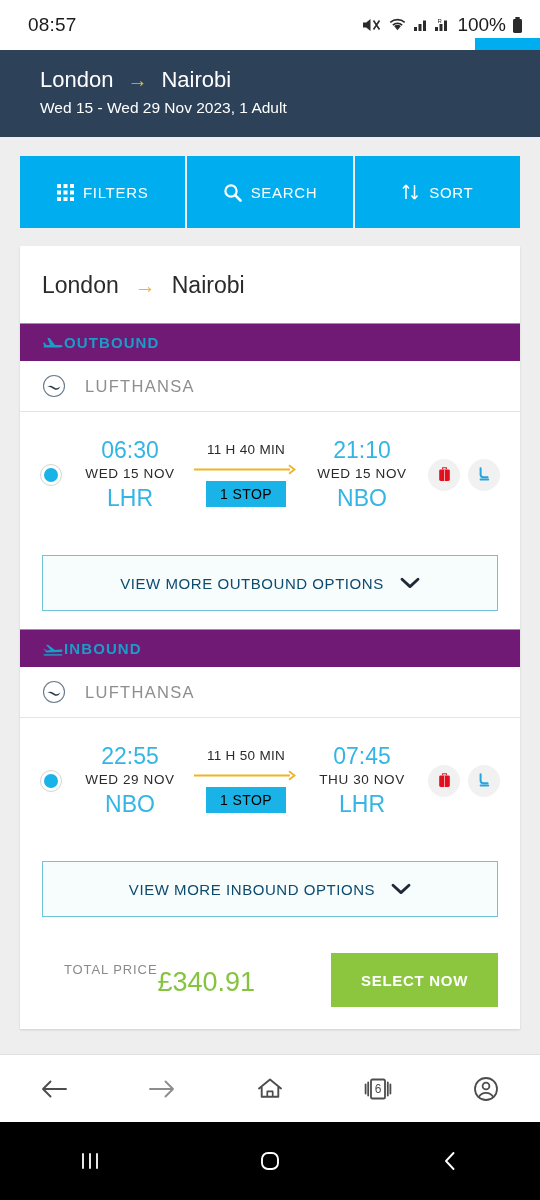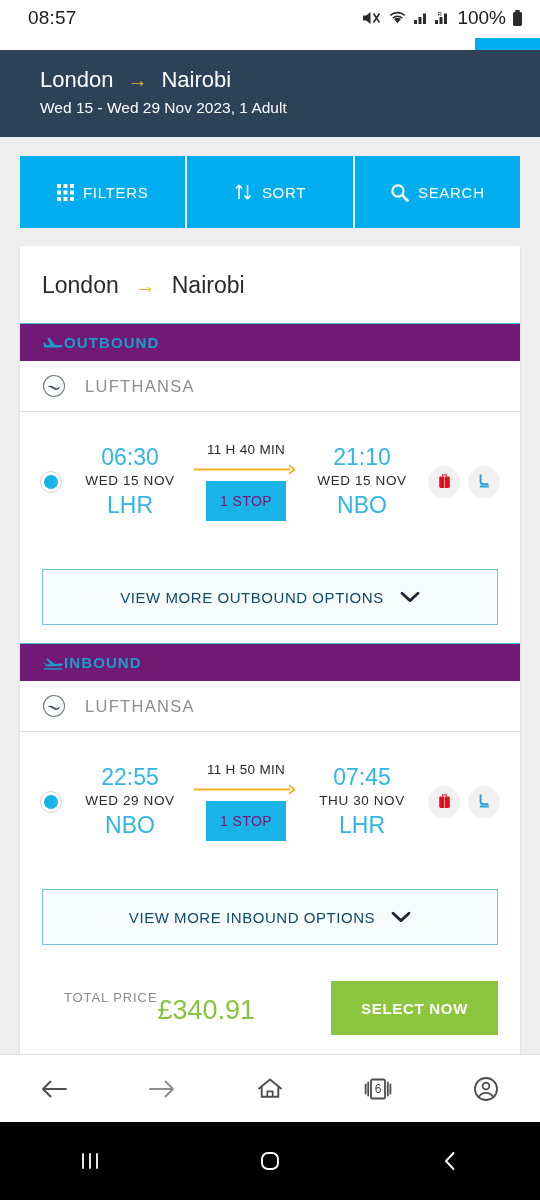--- a/index.html
+++ b/index.html
@@ -7,21 +7,21 @@
     width: 540px; height: 1200px;
     font-family: "Liberation Sans", sans-serif;
     background: #ffffff;
     overflow: hidden;
   }
   .screen { position: relative; width: 540px; height: 1200px; background: #eeeeee; }
 
   
   .statusbar {
     height: 36px; background: #ffffff;
-    display: flex; align-items: center; justify-content: space-between;
+    display: flex; align-items: flex-end; justify-content: space-between;
     padding: 0 16px 0 28px;
   }
   .status-time { font-size: 19px; color: #1b1b1b; letter-spacing: .2px; }
   .status-right { display: flex; align-items: center; gap: 5px; }
   .status-right svg { display: block; }
   .status-batt-text { font-size: 19px; color: #1b1b1b; margin-left: 2px; }
 
   
   .progress-track { height: 14px; background: #ffffff; position: relative; }
   .progress-fill {
@@ -94,22 +94,22 @@
   .seg.dep { width: 104px; }
   .seg.arr { width: 104px; }
   .seg .time { font-size: 23px; color: #33b5e5; line-height: 1.15; }
   .seg .date { font-size: 13.5px; color: #2b2b2b; letter-spacing: .6px; margin-top: 3px; }
   .seg .iata { font-size: 23px; color: #33b5e5; margin-top: 4px; }
 
   .mid { width: 116px; display: flex; flex-direction: column; align-items: center; margin: 12px 6px; }
   .mid .dur { font-size: 13.5px; color: #2b2b2b; letter-spacing: .3px; }
   .mid .arrow-line { margin: 7px 0 6px 0; }
   .stops {
-    background: #19b3e8; color: #701a75; font-size: 14px;
-    padding: 12px 14px; letter-spacing: .4px;
+    background: #19b3e8; color: #000000; font-size: 14px;
+    padding: 5px 14px; letter-spacing: .4px;
   }
 
   .amenities { display: flex; gap: 8px; margin-left: auto; }
   .amen {
     width: 32px; height: 32px; border-radius: 50%; background: #f1f1f1;
     display: flex; align-items: center; justify-content: center;
   }
 
   .more-btn {
     display: flex; align-items: center; justify-content: center; gap: 16px;
@@ -215,34 +215,34 @@
             <rect x="6.5" y="6.5" width="4" height="4"></rect>
             <rect x="13" y="6.5" width="4" height="4"></rect>
           <rect x="0" y="13" width="4" height="4"></rect>
             <rect x="6.5" y="13" width="4" height="4"></rect>
             <rect x="13" y="13" width="4" height="4"></rect>
         </g>
       </svg>
       <span>FILTERS</span>
     </div>
     <div class="tool-btn">
+      <svg width="19" height="19" viewBox="0 0 19 19">
+        <circle cx="8" cy="8" r="5.6" stroke="#ffffff" stroke-width="2.2" fill="none"></circle>
+        <path d="M12.3 12.3L17.5 17.5" stroke="#ffffff" stroke-width="2.6" stroke-linecap="round"></path>
+      </svg>
+      <span>SEARCH</span>
+    </div>
+    <div class="tool-btn">
       <svg width="19" height="18" viewBox="0 0 19 18">
         <g stroke="#ffffff" stroke-width="1.5" fill="none">
           <path d="M5 16V2M5 2L2 5.4M5 2l3 3.4"></path>
           <path d="M13.5 2v14M13.5 16l-3-3.4M13.5 16l3-3.4"></path>
         </g>
       </svg>
       <span>SORT</span>
-    </div>
-    <div class="tool-btn">
-      <svg width="19" height="19" viewBox="0 0 19 19">
-        <circle cx="8" cy="8" r="5.6" stroke="#ffffff" stroke-width="2.2" fill="none"></circle>
-        <path d="M12.3 12.3L17.5 17.5" stroke="#ffffff" stroke-width="2.6" stroke-linecap="round"></path>
-      </svg>
-      <span>SEARCH</span>
     </div>
   </div>
 
   <div class="card">
 
     <div class="card-route">
       <span>London</span>
       <span class="arrow">→</span>
       <span>Nairobi</span>
     </div>

